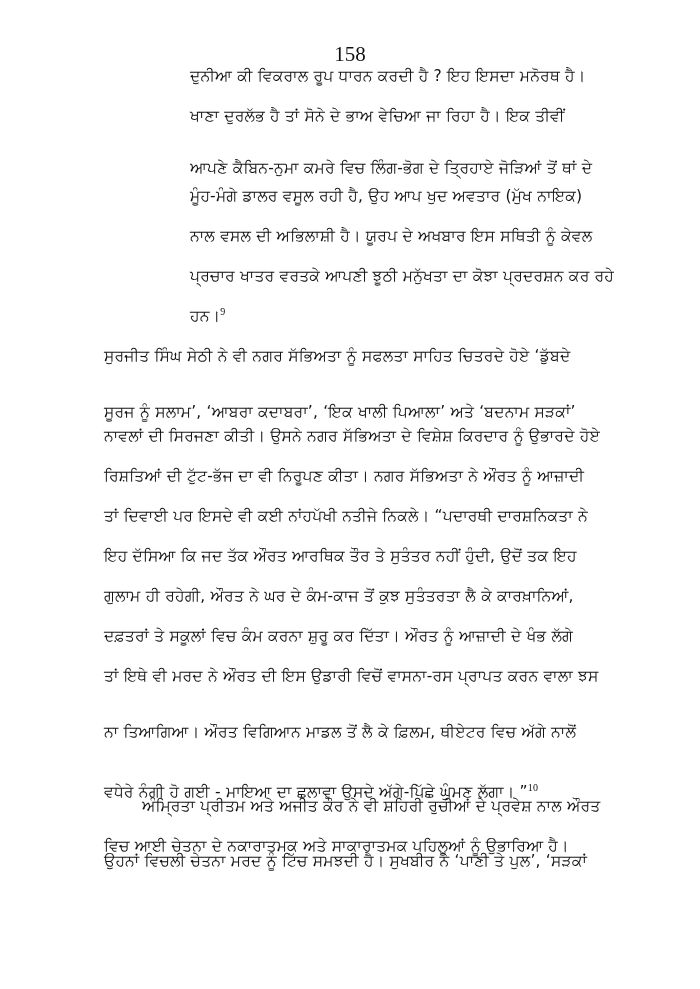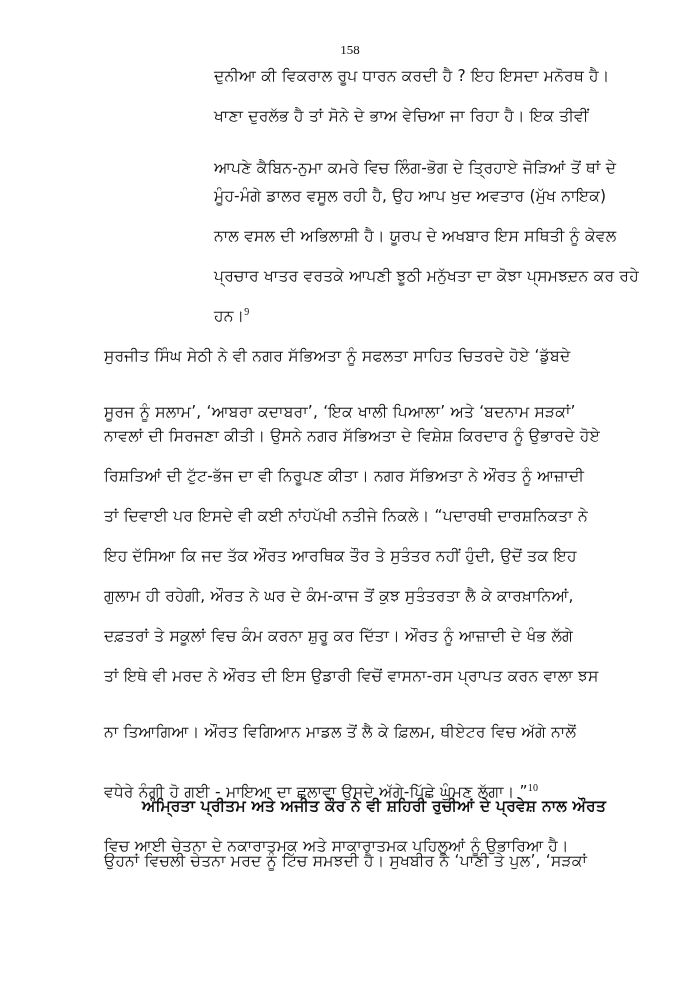--- a/index.html
+++ b/index.html
@@ -1,37 +1,37 @@
 <!DOCTYPE html>
 <html><head>
 <meta charset="utf-8">
 <style>
   html, body { margin:0; padding:0; background:#ffffff; }
   body { width:700px; height:989px; position:relative; overflow:hidden;
          font-family:"DejaVu Sans", sans-serif; color:#111; }
   .page-number { position:absolute; top:42px; left:0; width:700px; text-align:center;
-         font-family:"Liberation Serif", serif; font-size:13px; }
+         font-family:"Liberation Serif", serif; font-size:21px; }
   .line { position:absolute; font-size:15.5px; white-space:nowrap; letter-spacing:0.2px; }
-  .q { left:190px;margin-left:24px; }
+  .q { left:190px; }
   .b { left:104px; }
-  .ind { left:142px;font-weight:bold; }
+  .ind { left:142px; }
   sup { font-family:"Liberation Serif", serif; font-size:10px; vertical-align:super; line-height:0; }
 </style>
 </head>
 <body>
 
 <div class="page-number">158</div>
 
 <div>
   <div class="line q" style="top:67px">ਦੁਨੀਆ ਕੀ ਵਿਕਰਾਲ ਰੂਪ ਧਾਰਨ ਕਰਦੀ ਹੈ ? ਇਹ ਇਸਦਾ ਮਨੋਰਥ ਹੈ।</div>
   <div class="line q" style="top:107px">ਖਾਣਾ ਦੁਰਲੱਭ ਹੈ ਤਾਂ ਸੋਨੇ ਦੇ ਭਾਅ ਵੇਚਿਆ ਜਾ ਰਿਹਾ ਹੈ। ਇਕ ਤੀਵੀਂ</div>
   <div class="line q" style="top:159px">ਆਪਣੇ ਕੈਬਿਨ-ਨੁਮਾ ਕਮਰੇ ਵਿਚ ਲਿੰਗ-ਭੋਗ ਦੇ ਤ੍ਰਿਹਾਏ ਜੋੜਿਆਂ ਤੋਂ ਥਾਂ ਦੇ</div>
   <div class="line q" style="top:187px">ਮੂੰਹ-ਮੰਗੇ ਡਾਲਰ ਵਸੂਲ ਰਹੀ ਹੈ, ਉਹ ਆਪ ਖੁਦ ਅਵਤਾਰ (ਮੁੱਖ ਨਾਇਕ)</div>
   <div class="line q" style="top:227px">ਨਾਲ ਵਸਲ ਦੀ ਅਭਿਲਾਸ਼ੀ ਹੈ। ਯੂਰਪ ਦੇ ਅਖਬਾਰ ਇਸ ਸਥਿਤੀ ਨੂੰ ਕੇਵਲ</div>
-  <div class="line q" style="top:267px">ਪ੍ਰਚਾਰ ਖਾਤਰ ਵਰਤਕੇ ਆਪਣੀ ਝੂਠੀ ਮਨੁੱਖਤਾ ਦਾ ਕੋਝਾ ਪ੍ਸਮਝਦ਼ਨ ਕਰ ਰਹੇ</div>
+  <div class="line q" style="top:267px">ਪ੍ਰਚਾਰ ਖਾਤਰ ਵਰਤਕੇ ਆਪਣੀ ਝੂਠੀ ਮਨੁੱਖਤਾ ਦਾ ਕੋਝਾ ਪ੍ਰਦਰਸ਼ਨ ਕਰ ਰਹੇ</div>
   <div class="line q" style="top:307px"><span>ਹਨ।</span><sup>9</sup></div>
 </div>
 
 <div>
   <div class="line b" style="top:347px">ਸੁਰਜੀਤ ਸਿੰਘ ਸੇਠੀ ਨੇ ਵੀ ਨਗਰ ਸੱਭਿਅਤਾ ਨੂੰ ਸਫਲਤਾ ਸਾਹਿਤ ਚਿਤਰਦੇ ਹੋਏ ‘ਡੁੱਬਦੇ</div>
   <div class="line b" style="top:403px">ਸੂਰਜ ਨੂੰ ਸਲਾਮ’, ‘ਆਬਰਾ ਕਦਾਬਰਾ’, ‘ਇਕ ਖਾਲੀ ਪਿਆਲਾ’ ਅਤੇ ‘ਬਦਨਾਮ ਸੜਕਾਂ’</div>
   <div class="line b" style="top:427px">ਨਾਵਲਾਂ ਦੀ ਸਿਰਜਣਾ ਕੀਤੀ। ਉਸਨੇ ਨਗਰ ਸੱਭਿਅਤਾ ਦੇ ਵਿਸ਼ੇਸ਼ ਕਿਰਦਾਰ ਨੂੰ ਉਭਾਰਦੇ ਹੋਏ</div>
   <div class="line b" style="top:467px">ਰਿਸ਼ਤਿਆਂ ਦੀ ਟੁੱਟ-ਭੱਜ ਦਾ ਵੀ ਨਿਰੂਪਣ ਕੀਤਾ। ਨਗਰ ਸੱਭਿਅਤਾ ਨੇ ਔਰਤ ਨੂੰ ਆਜ਼ਾਦੀ</div>
   <div class="line b" style="top:507px">ਤਾਂ ਦਿਵਾਈ ਪਰ ਇਸਦੇ ਵੀ ਕਈ ਨਾਂਹਪੱਖੀ ਨਤੀਜੇ ਨਿਕਲੇ। “ਪਦਾਰਥੀ ਦਾਰਸ਼ਨਿਕਤਾ ਨੇ</div>
   <div class="line b" style="top:547px">ਇਹ ਦੱਸਿਆ ਕਿ ਜਦ ਤੱਕ ਔਰਤ ਆਰਥਿਕ ਤੌਰ ਤੇ ਸੁਤੰਤਰ ਨਹੀਂ ਹੁੰਦੀ, ਉਦੋਂ ਤਕ ਇਹ</div>

